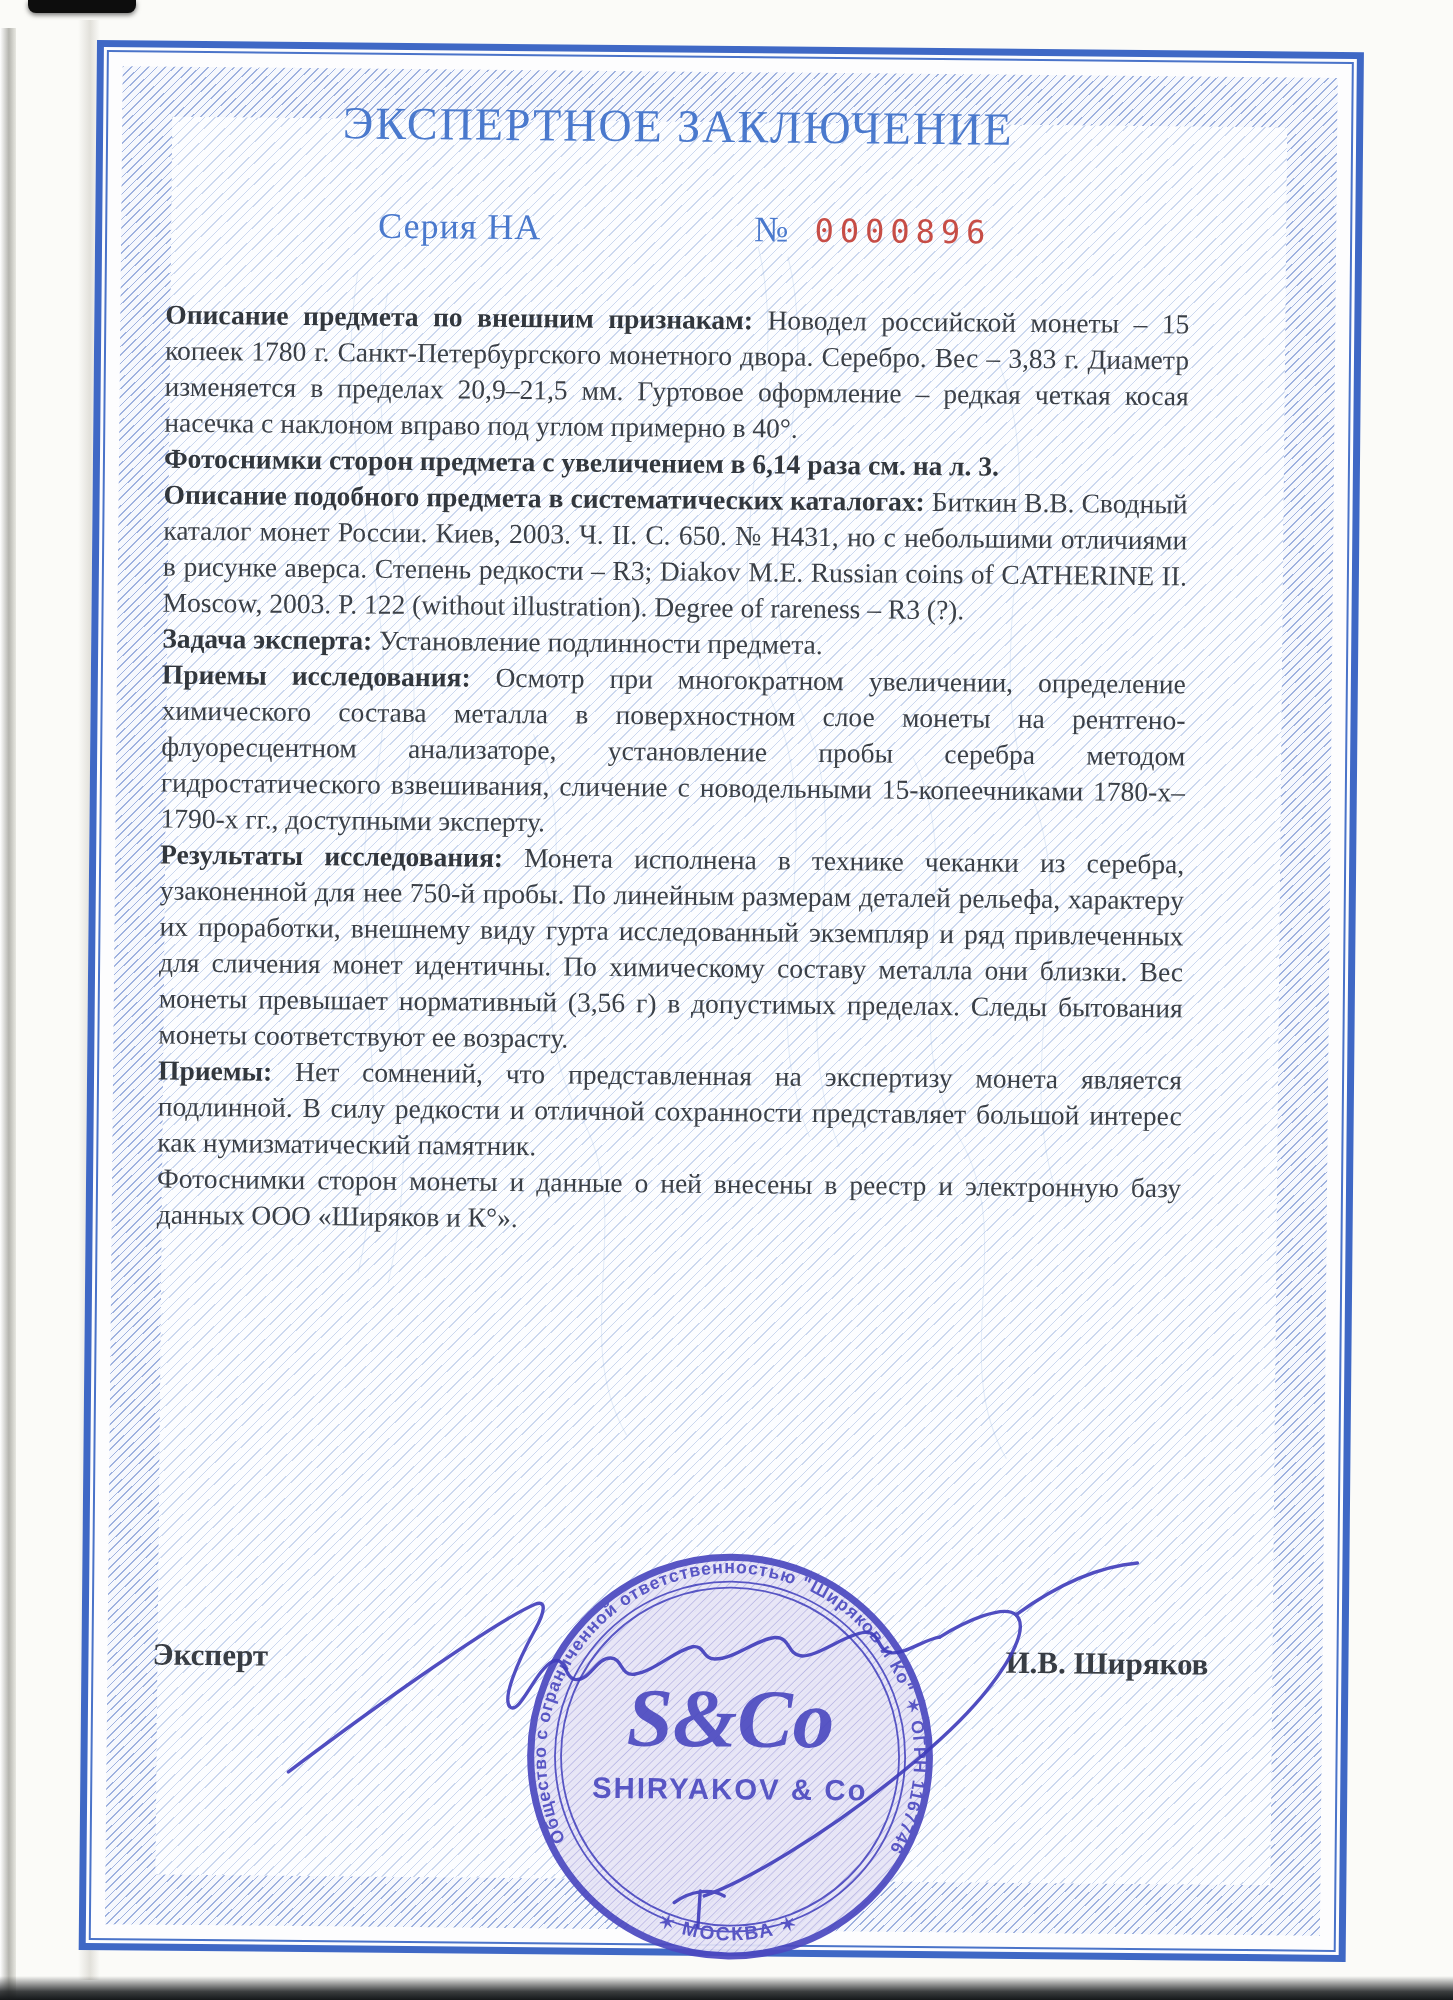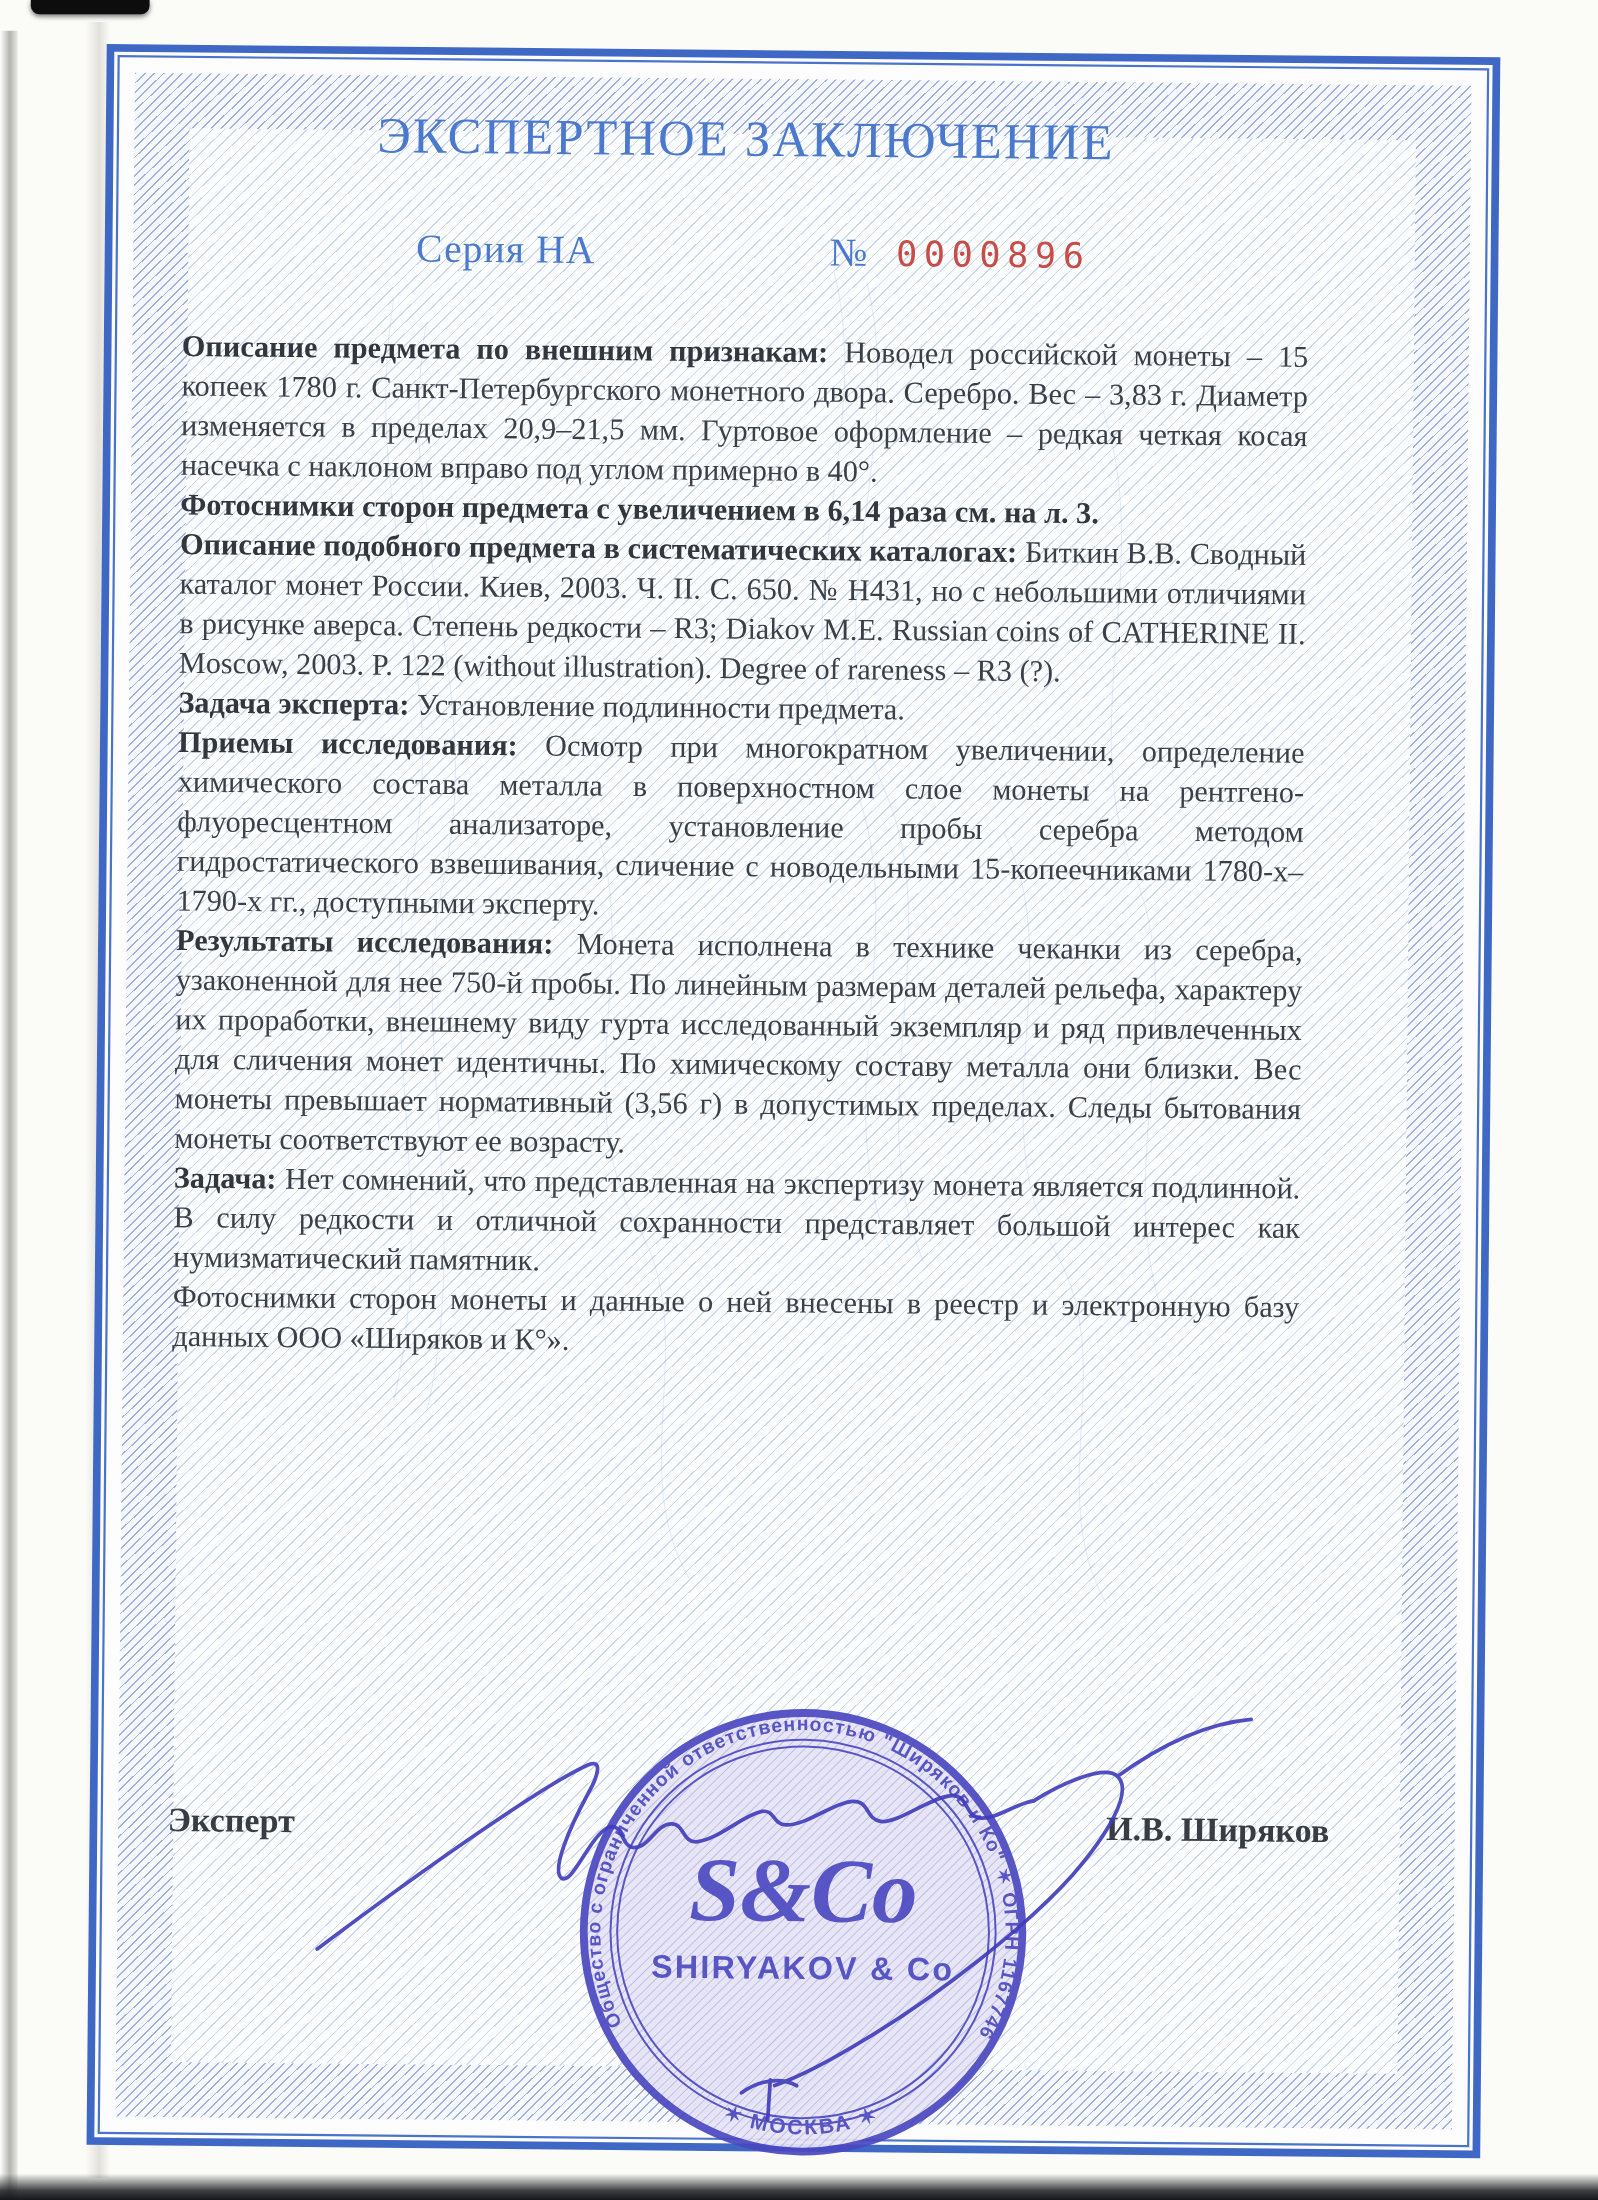--- a/index.html
+++ b/index.html
@@ -82,21 +82,21 @@
     <span>№</span><span class="digits">0000896</span>
   </div>
 
   <div class="body-text">
     <p><b>Описание предмета по внешним признакам: </b><span>Новодел российской монеты – 15 копеек 1780 г. Санкт-Петербургского монетного двора. Серебро. Вес – 3,83 г. Диаметр изменяется в пределах 20,9–21,5 мм. Гуртовое оформление – редкая четкая косая насечка с наклоном вправо под углом примерно в 40°.</span></p>
     <p><b>Фотоснимки сторон предмета с увеличением в 6,14 раза см. на л. 3.</b><span></span></p>
     <p><b>Описание подобного предмета в систематических каталогах: </b><span>Биткин В.В. Сводный каталог монет России. Киев, 2003. Ч. II. С. 650. № Н431, но с небольшими отличиями в рисунке аверса. Степень редкости – R3; Diakov M.E. Russian coins of CATHERINE II. Moscow, 2003. P. 122 (without illustration). Degree of rareness – R3 (?).</span></p>
     <p><b>Задача эксперта: </b><span>Установление подлинности предмета.</span></p>
     <p><b>Приемы исследования: </b><span>Осмотр при многократном увеличении, определение химического состава металла в поверхностном слое монеты на рентгено-флуоресцентном анализаторе, установление пробы серебра методом гидростатического взвешивания, сличение с новодельными 15-копеечниками 1780-х–1790-х гг., доступными эксперту.</span></p>
     <p><b>Результаты исследования: </b><span>Монета исполнена в технике чеканки из серебра, узаконенной для нее 750-й пробы. По линейным размерам деталей рельефа, характеру их проработки, внешнему виду гурта исследованный экземпляр и ряд привлеченных для сличения монет идентичны. По химическому составу металла они близки. Вес монеты превышает нормативный (3,56 г) в допустимых пределах. Следы бытования монеты соответствуют ее возрасту.</span></p>
-    <p><b>Задача: </b><span>Нет сомнений, что представленная на экспертизу монета является подлинной. В силу редкости и отличной сохранности представляет большой интерес как нумизматический памятник.</span></p>
+    <p><b>Приемы: </b><span>Нет сомнений, что представленная на экспертизу монета является подлинной. В силу редкости и отличной сохранности представляет большой интерес как нумизматический памятник.</span></p>
     <p class="closing">Фотоснимки сторон монеты и данные о ней внесены в реестр и электронную базу данных ООО «Ширяков и К°».</p>
   </div>
 
   <div class="sig-row">
     <span>Эксперт</span>
     <span>И.В. Ширяков</span>
   </div>
 
   <svg class="stamp" width="425" height="425" viewBox="0 0 420 420">
     <defs>

